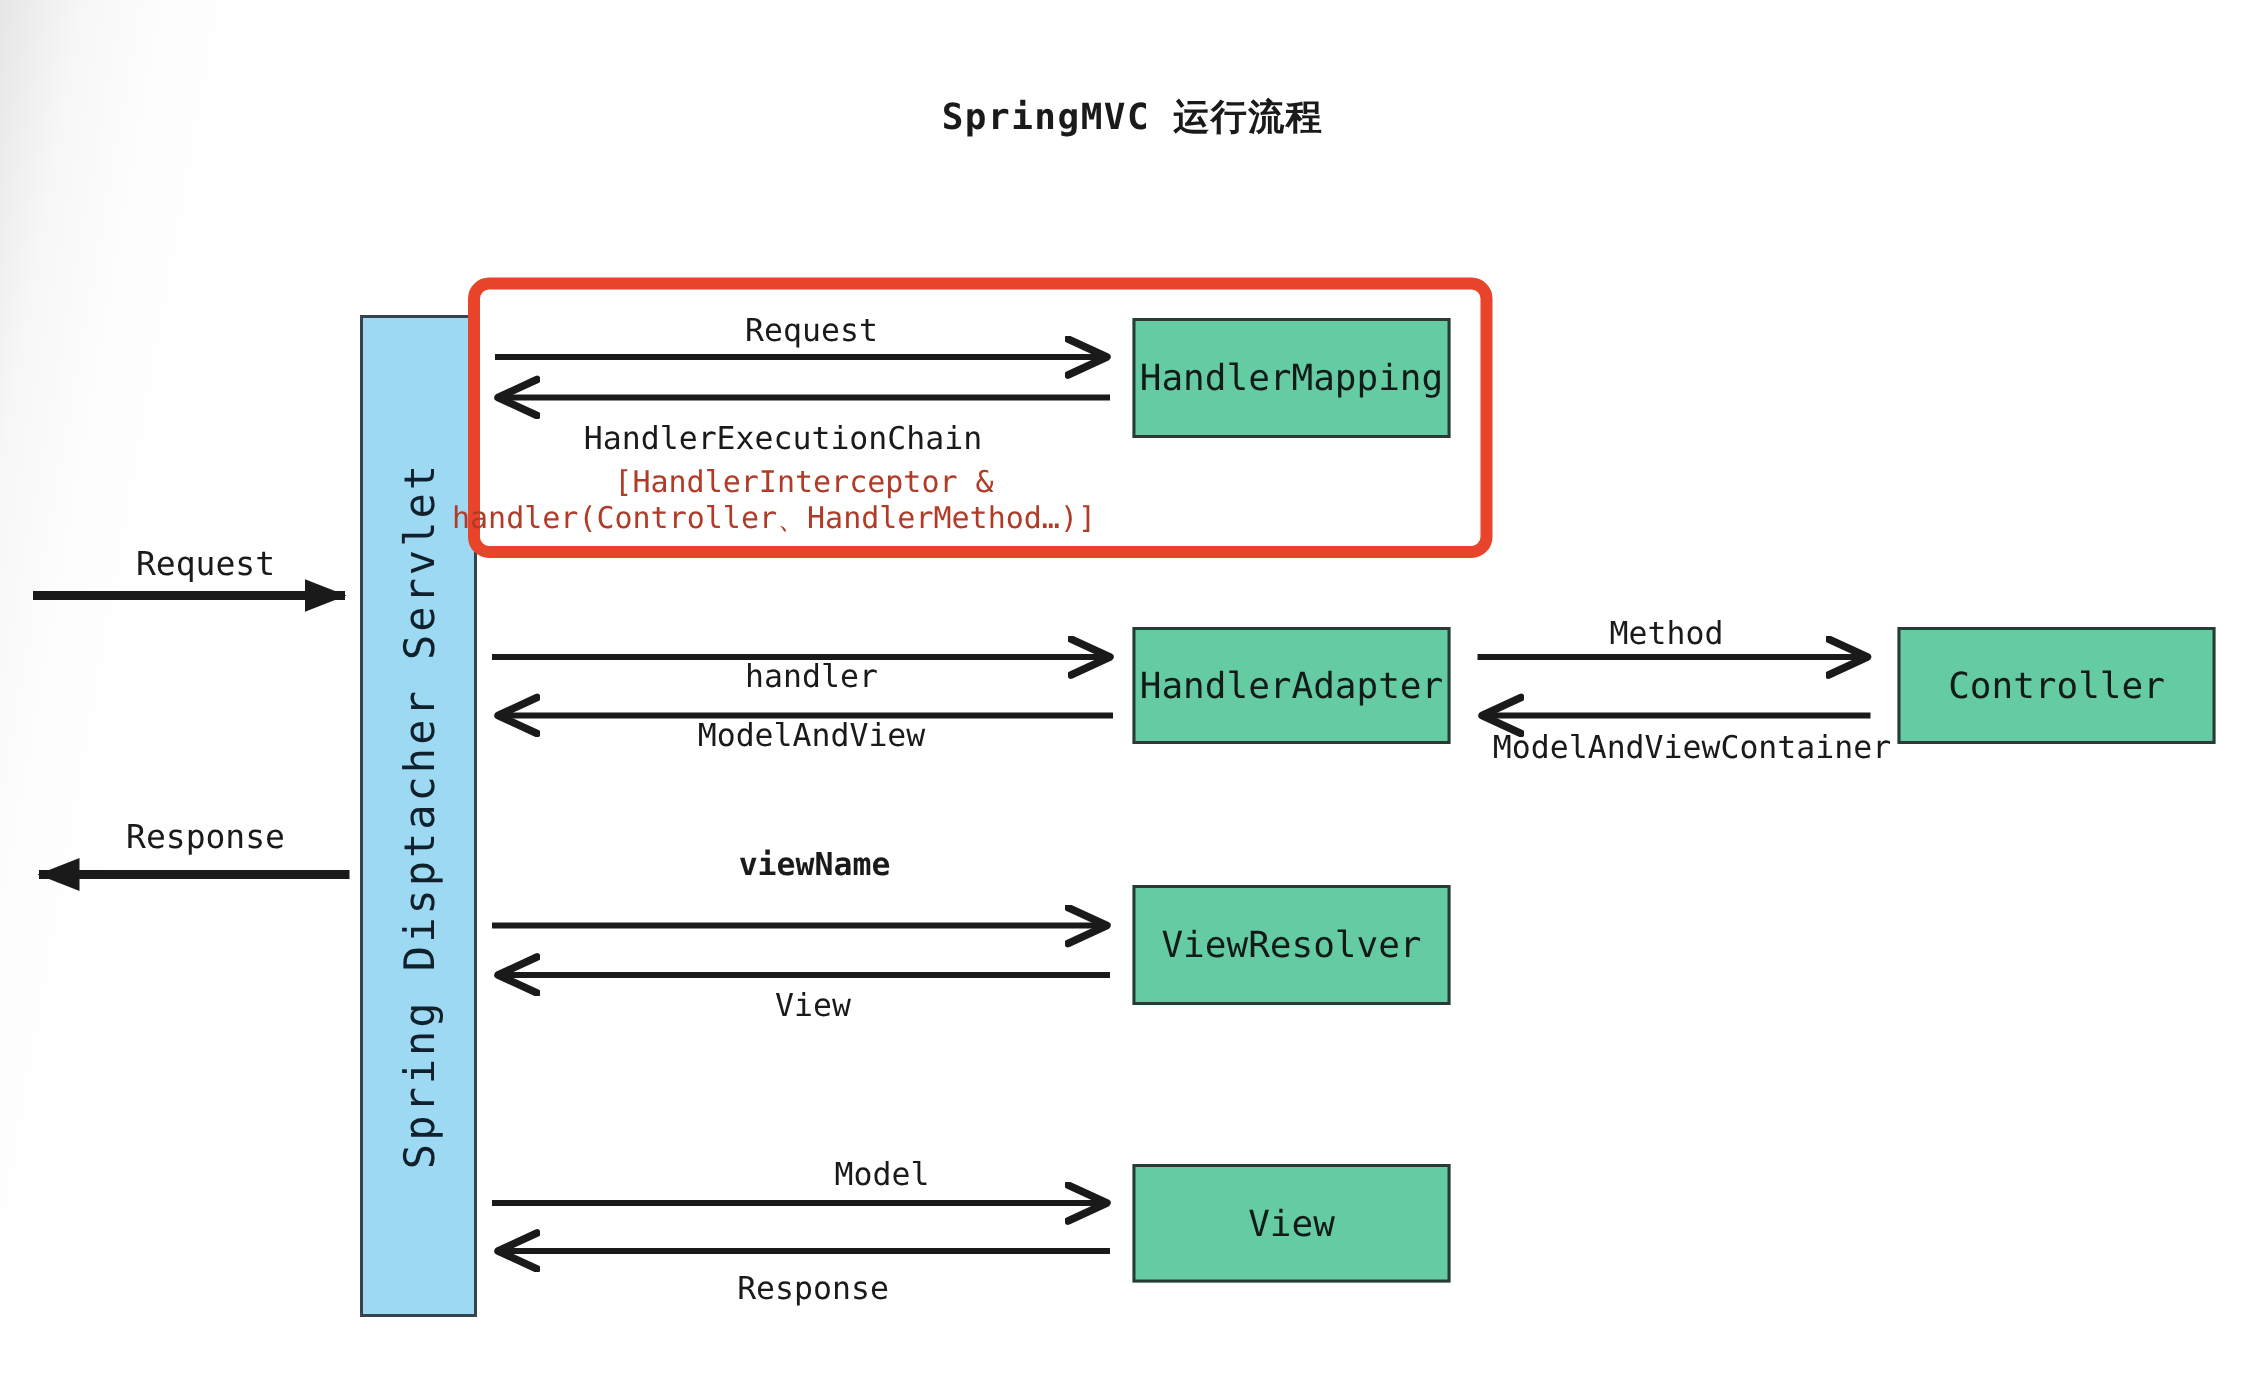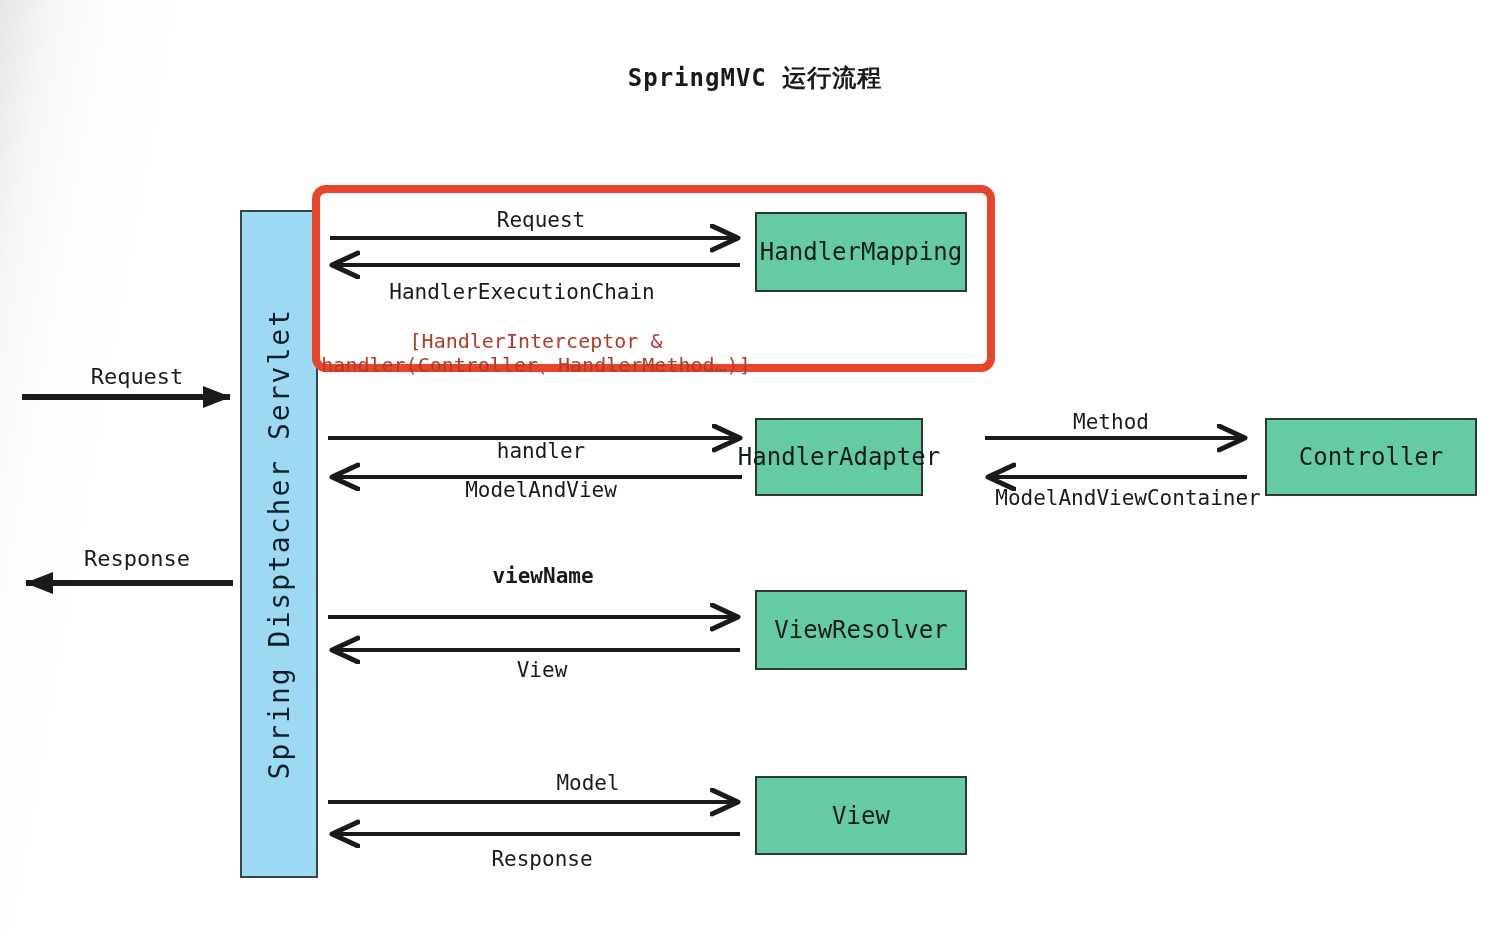--- a/index.html
+++ b/index.html
@@ -27,32 +27,32 @@
     position:absolute;left:312px;top:185px;width:683px;height:187px;
     border:8px solid #E8432B;border-radius:14px;box-sizing:border-box;
     background:transparent;
   }
   .gbox{
     position:absolute;background:#64CBA3;border:2px solid #2c3a36;box-sizing:border-box;
     display:flex;align-items:center;justify-content:center;
     font-size:24px;white-space:nowrap;color:#121b18;
   }
   .b-hm{left:755px;top:212px;width:212px;height:80px;text-align:right;}
-  .b-ha{left:755px;top:418px;width:168px;height:78px;}
+  .b-ha{left:755px;top:418px;width:212px;height:78px;}
   .b-ct{left:1265px;top:418px;width:212px;height:78px;}
   .b-vr{left:755px;top:590px;width:212px;height:80px;align-items:center;}
   .b-vw{left:755px;top:776px;width:212px;height:79px;}
   .lbl{
     position:absolute;transform:translateX(-50%);
     font-size:21px;white-space:nowrap;
   }
   .lbl-client{font-size:22px;}
   .note{
     position:absolute;transform:translateX(-50%);
-    font-size:20px;color:#B23B28;white-space:nowrap;text-align:center;margin-top:20px;
+    font-size:20px;color:#B23B28;white-space:nowrap;text-align:center;
   }
   svg.arrows{position:absolute;inset:0;pointer-events:none;}
 </style>
 </head>
 <body>
 
 <div class="stage">
 
   <div class="title">SpringMVC 运行流程</div>
 
@@ -106,21 +106,21 @@
   <div class="gbox b-vw">
     <span>View</span>
   </div>
 
   <div class="lbl lbl-client" style="left:137px;top:364px;">Request</div>
   <div class="lbl lbl-client" style="left:137px;top:546px;">Response</div>
 
   <div class="lbl" style="left:541px;top:208px;">Request</div>
   <div class="lbl" style="left:522px;top:280px;">HandlerExecutionChain</div>
   <div class="note" style="left:536px;top:309px;">[HandlerInterceptor &amp;</div>
-  <div class="note" style="left:536px;top:332px;">handler(Controller、HandlerMethod…)]</div>
+  <div class="note" style="left:516px;top:332px;">handler(Controller、HandlerMethod…)]</div>
 
   <div class="lbl" style="left:541px;top:410px;margin-top:29px;">handler</div>
   <div class="lbl" style="left:541px;top:478px;">ModelAndView</div>
 
   <div class="lbl" style="left:1111px;top:410px;">Method</div>
   <div class="lbl" style="left:1128px;top:486px;">ModelAndViewContainer</div>
 
   <div class="lbl" style="left:543px;top:564px;font-weight:bold;">viewName</div>
   <div class="lbl" style="left:542px;top:658px;">View</div>
 

